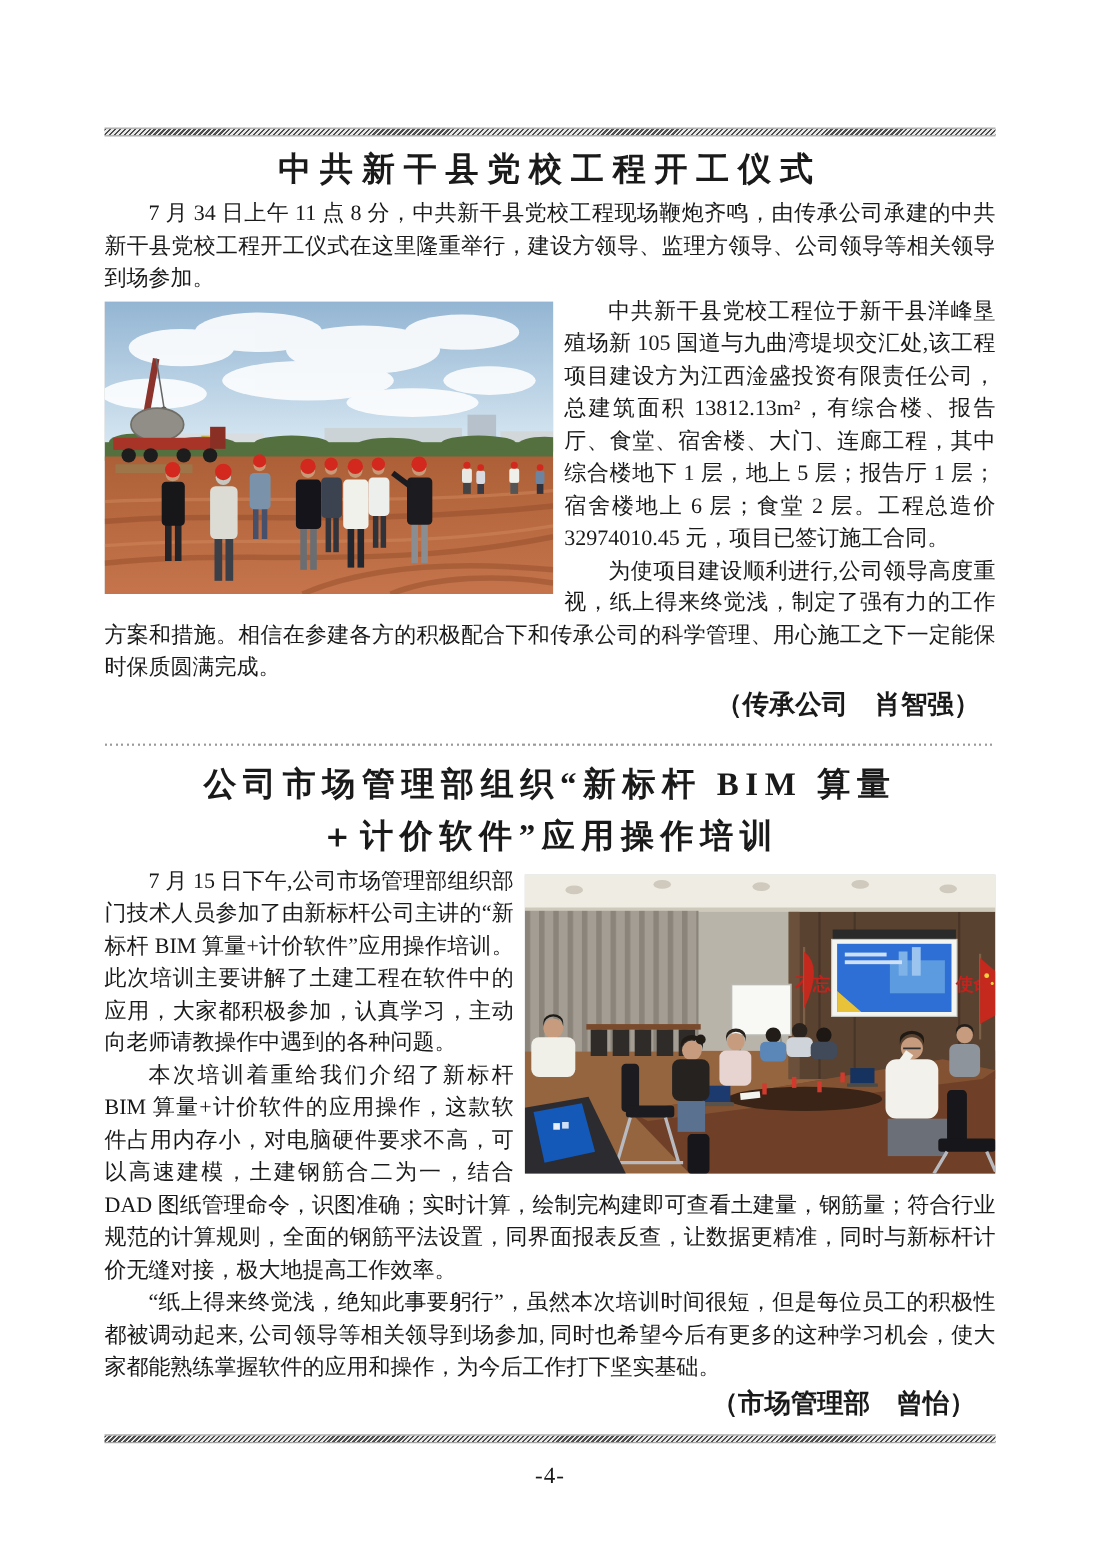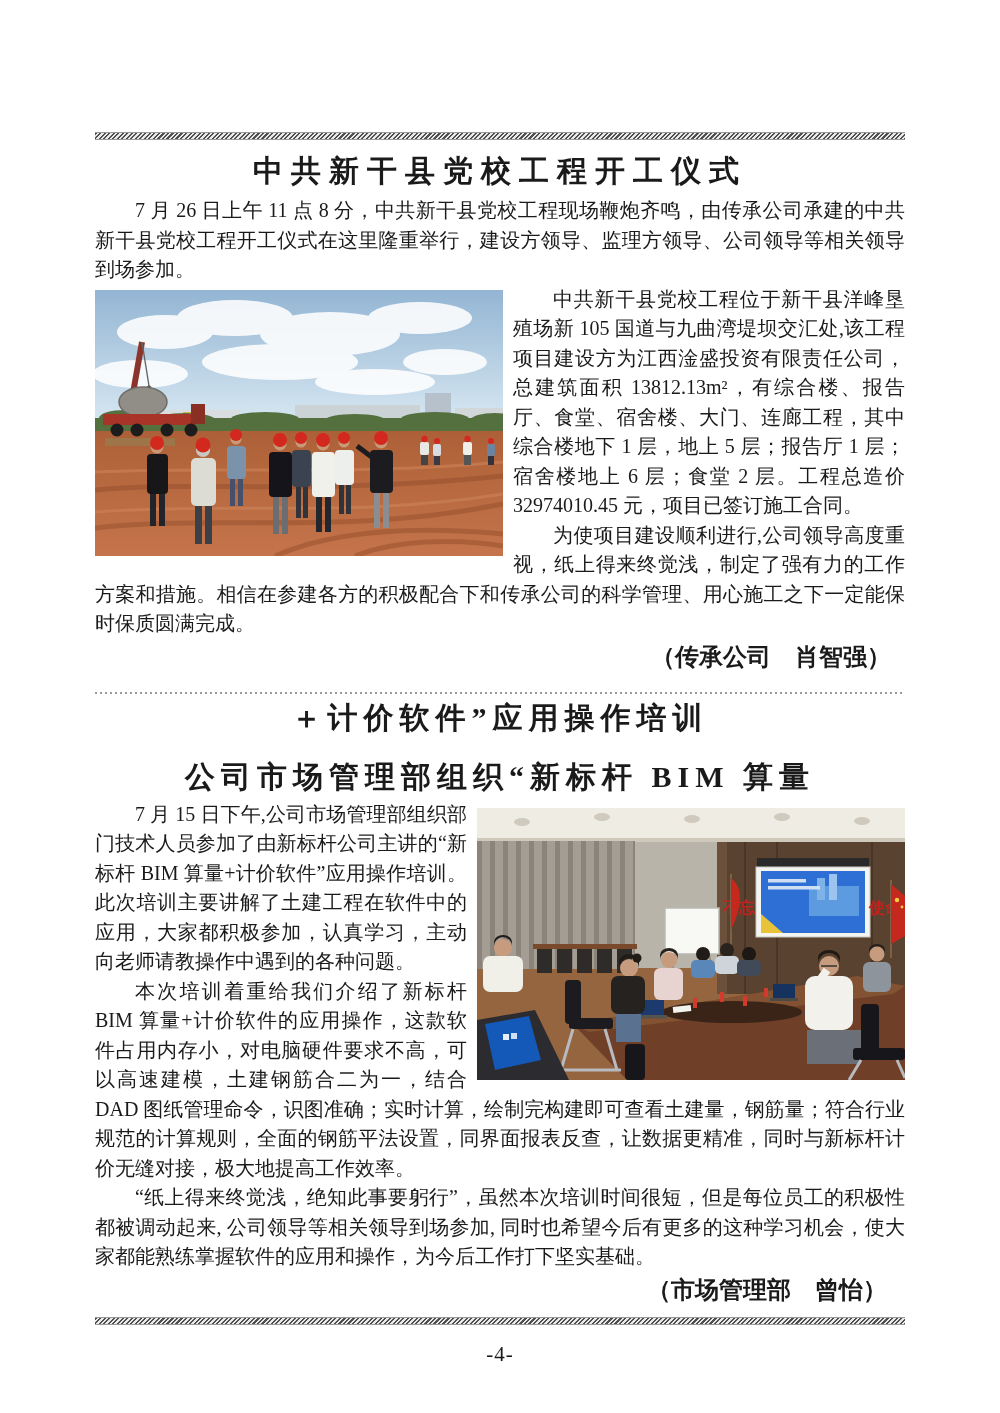--- a/index.html
+++ b/index.html
@@ -5,21 +5,21 @@
   html,body { margin:0; padding:0; background:#ffffff; }
   .page {
     position:relative;
     width:1000px; height:1413px;
     background:#ffffff;
     margin:0 auto;
     overflow:hidden;
     font-family:"Liberation Serif","DejaVu Serif",serif;
     color:#1a1a1a;
   }
-  .content { position:absolute; left:95px; top:16px; width:810px; }
+  .content { position:absolute; left:95px; top:0; width:810px; }
 
   .hatch {
     height:6px;
     background:repeating-linear-gradient(135deg,#4f4f4f 0 1.5px,#e9e9e9 1.5px 3.2px);
     border-top:1px solid #9a9a9a;
     border-bottom:1px solid #9a9a9a;
   }
   .top-border { margin-top:116px; }
 
   .article-title {
@@ -61,21 +61,21 @@
 <body>
 
 <div class="page">
   <div class="content">
 
     <div class="hatch top-border"></div>
 
     <h1 class="article-title">中共新干县党校工程开工仪式</h1>
 
     <div class="body-text">
-      <p>7 月 26 日上午 11 点 8 分，中共新干县党校工程现场鞭炮齐鸣，由传承公司承建的中共新干县党校工程开工仪式在这里隆重举行，建设方领导、监理方领导、公司领导等相关领导到场参加。</p>
+      <p>7 月 34 日上午 11 点 8 分，中共新干县党校工程现场鞭炮齐鸣，由传承公司承建的中共新干县党校工程开工仪式在这里隆重举行，建设方领导、监理方领导、公司领导等相关领导到场参加。</p>
 
       <div class="photo-frame photo-left">
         <svg viewBox="0 0 408 266" preserveAspectRatio="none">
           <defs>
             <linearGradient id="sky" x1="0" y1="0" x2="0" y2="1">
               <stop offset="0" stop-color="#93b5d3"></stop>
                 <stop offset="1" stop-color="#dcebf4"></stop>
             </linearGradient>
             <linearGradient id="dirt" x1="0" y1="0" x2="0" y2="1">
               <stop offset="0" stop-color="#ad6037"></stop>
@@ -212,22 +212,22 @@
       </div>
 
       <p>中共新干县党校工程位于新干县洋峰垦殖场新 105 国道与九曲湾堤坝交汇处,该工程项目建设方为江西淦盛投资有限责任公司，总建筑面积 13812.13m²，有综合楼、报告厅、食堂、宿舍楼、大门、连廊工程，其中综合楼地下 1 层，地上 5 层；报告厅 1 层；宿舍楼地上 6 层；食堂 2 层。工程总造价 32974010.45 元，项目已签订施工合同。</p>
       <p>为使项目建设顺利进行,公司领导高度重视，纸上得来终觉浅，制定了强有力的工作方案和措施。相信在参建各方的积极配合下和传承公司的科学管理、用心施工之下一定能保时保质圆满完成。</p>
     </div>
 
     <div class="byline">（传承公司　肖智强）</div>
 
     <div class="dotted-divider"></div>
 
+    <h2 class="article-title second" style="margin-bottom:0;">公司市场管理部组织“新标杆 BIM 算量</h2>
     <h2 class="article-title second" style="margin-top:0;">＋计价软件”应用操作培训</h2>
-    <h2 class="article-title second" style="margin-bottom:0;">公司市场管理部组织“新标杆 BIM 算量</h2>
 
     <div class="body-text">
       <div class="photo-frame photo-right">
         <svg viewBox="0 0 428 272" preserveAspectRatio="none">
           <defs>
             <pattern id="curt" width="13" height="10" patternUnits="userSpaceOnUse">
               <rect width="13" height="10" fill="#a39d93"></rect>
                 <rect width="5" height="10" fill="#8a847a"></rect>
             </pattern>
           </defs>

